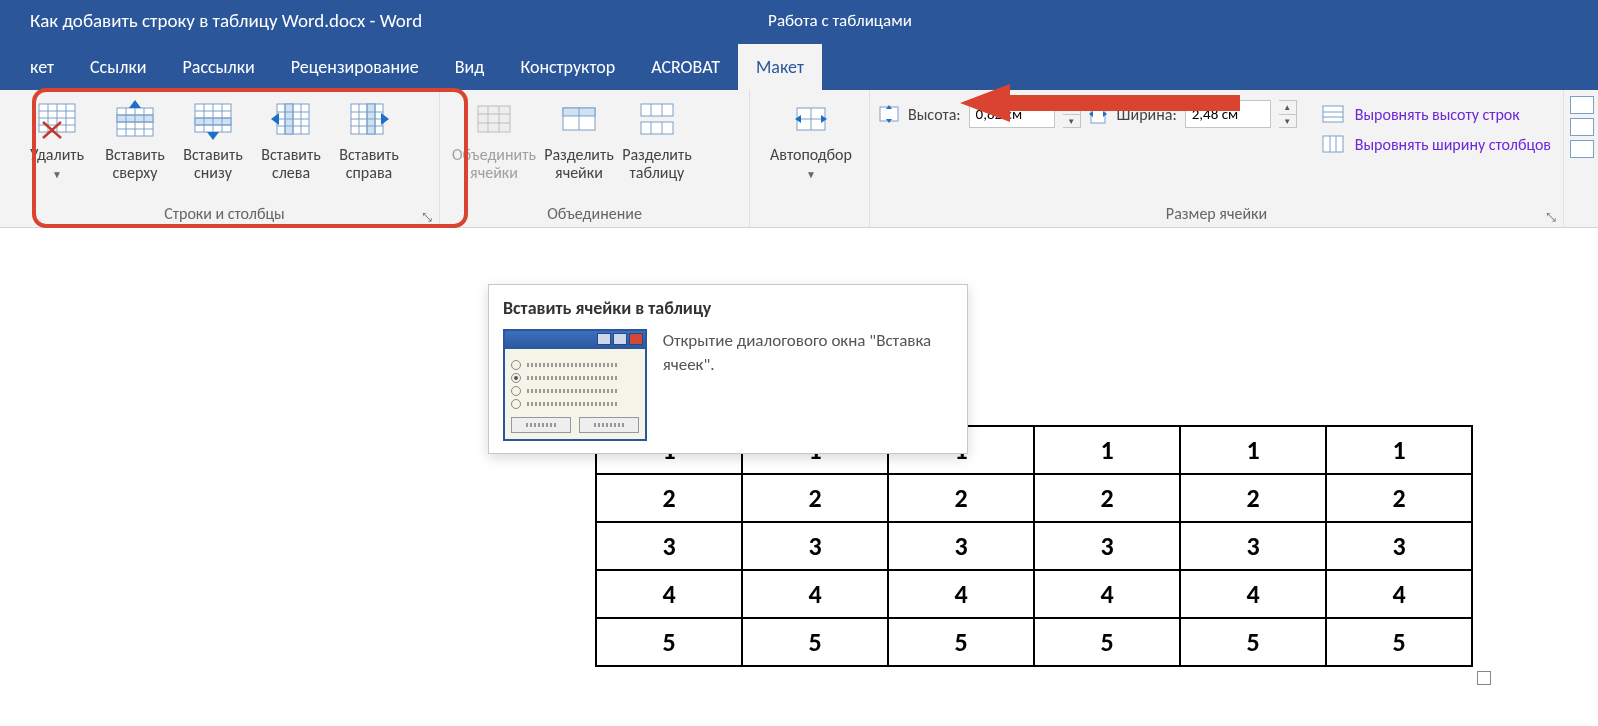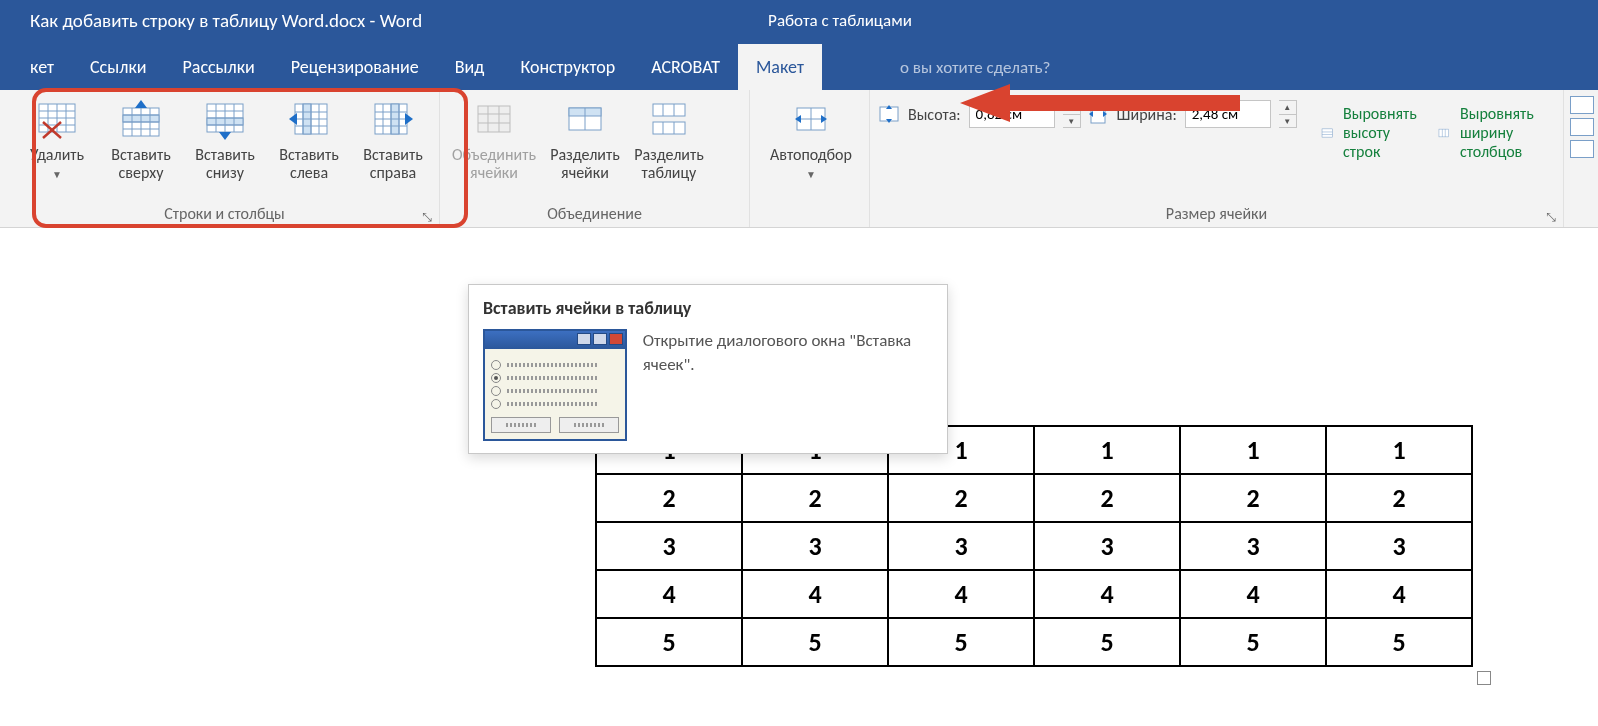--- a/index.html
+++ b/index.html
@@ -8,41 +8,41 @@
   .title-bar { background: #2b579a; color: #fff; height: 40px; display: flex; align-items: center; padding-left: 30px; font-size: 19px; }
   .context-title { position: absolute; top: 0; left: 740px; height: 40px; display: flex; align-items: center; justify-content: center; width: 200px; color: #fff; font-size: 17px; }
 
   .tabs-bar { background: #2b579a; height: 50px; display: flex; align-items: flex-end; padding-left: 30px; position: relative; }
   .tab { color: #fff; font-size: 18px; padding: 12px 18px; cursor: pointer; white-space: nowrap; }
   .tab.active { background: #f3f3f3; color: #2b579a; margin-top: 12px; }
   .tell-me { color: #d8e0ee; font-size: 17px; padding: 12px 18px; white-space: nowrap; opacity: .8; }
 
   .ribbon { background: #f3f3f3; border-bottom: 1px solid #d4d4d4; height: 138px; display: flex; position: relative; }
   .group { border-right: 1px solid #e1e1e1; display: flex; flex-direction: column; justify-content: space-between; }
-  .group-body { display: flex; align-items: flex-start; padding: 6px 8px 0 8px; gap: 6px; }
+  .group-body { display: flex; align-items: flex-start; padding: 6px 8px 0 8px; }
   .group-label { text-align: center; color: #666; font-size: 16px; padding: 2px 0 4px 0; position: relative; }
   .dialog-launcher { position: absolute; right: 4px; bottom: 2px; width: 16px; height: 16px; font-size: 12px; color: #666; display: flex; align-items: center; justify-content: center; cursor: pointer; }
 
   .rbtn { display: flex; flex-direction: column; align-items: center; justify-content: flex-start; text-align: center; font-size: 16px; color: #444; padding: 2px 4px; cursor: pointer; min-width: 78px; }
   .rbtn.disabled { color: #a0a0a0; }
   .rbtn .ico { width: 44px; height: 44px; display: flex; align-items: center; justify-content: center; }
   .rbtn .lbl { line-height: 18px; margin-top: 4px; min-height: 38px; white-space: pre-line; }
   .rbtn .arrow { font-size: 10px; color: #666; }
 
   .highlight-box { position: absolute; border: 4px solid #d9432f; border-radius: 14px; pointer-events: none; }
 
   .size-pane { display: flex; gap: 6px; padding-top: 4px; }
   .size-row { display: flex; align-items: center; gap: 8px; font-size: 16px; color: #444; }
   .size-row .minico { width: 22px; height: 22px; }
   .size-row input { width: 86px; height: 28px; border: 1px solid #c5c5c5; font-size: 15px; padding: 2px 6px; background: #fff; }
   .spin { width: 18px; height: 28px; border: 1px solid #c5c5c5; border-left: none; display: flex; flex-direction: column; }
   .spin div { flex: 1; display: flex; align-items: center; justify-content: center; font-size: 8px; color: #555; border-bottom: 1px solid #c5c5c5; cursor: pointer; }
   .spin div:last-child { border-bottom: none; }
 
-  .align-pane { display: flex; flex-direction: row; gap: 10px; padding-top: 8px; font-size: 16px; color: #15803d; }
+  .align-pane { display: flex; flex-direction: column; gap: 10px; padding-top: 8px; font-size: 16px; color: #6d28d9; }
   .align-row { display: flex; align-items: center; gap: 10px; cursor: pointer; }
   .align-row .minico { width: 24px; height: 20px; }
 
   .mini-align { display: flex; flex-direction: column; gap: 4px; padding: 6px 4px 0 6px; }
   .mini-align .mrow { width: 24px; height: 18px; border: 1px solid #7a9fc8; background: #fff; cursor: pointer; }
 
   .tooltip-box { position: absolute; background: #fff; border: 1px solid #c8c8c8; box-shadow: 0 4px 12px rgba(0,0,0,.15); padding: 12px 14px; width: 480px; z-index: 500; }
   .tooltip-title { font-weight: 600; font-size: 18px; color: #333; margin-bottom: 10px; }
   .tooltip-body { display: flex; gap: 16px; align-items: flex-start; }
   .tooltip-desc { font-size: 17px; color: #555; line-height: 1.4; }
@@ -81,21 +81,20 @@
 
 <div class="tabs-bar">
   <div class="tab" style="padding-left:0">кет</div>
   <div class="tab">Ссылки</div>
   <div class="tab">Рассылки</div>
   <div class="tab">Рецензирование</div>
   <div class="tab">Вид</div>
   <div class="tab">Конструктор</div>
   <div class="tab">ACROBAT</div>
   <div class="tab active">Макет</div>
-  <div class="tell-me" style="margin-left:60px">о вы хотите сделать?</div>
 </div>
 
 <div class="ribbon">
 
   <div class="group" style="width:440px; padding-left:10px;">
     <div class="group-body">
       <div class="rbtn">
         <div class="ico">
           <svg width="44" height="44" viewBox="0 0 44 44">
             <rect x="4" y="6" width="36" height="28" class="grid-icon"></rect>
@@ -309,21 +308,21 @@
     <div class="mrow"></div>
   </div>
 
   <div class="highlight-box" style="left:32px; top:-2px; width:436px; height:140px;"></div>
 </div>
 
 <svg class="red-arrow" style="left:960px; top:78px;" width="280" height="50" viewBox="0 0 280 50">
   <polygon points="0,25 50,6 50,17 280,17 280,33 50,33 50,44" fill="#d9432f"></polygon>
 </svg>
 
-<div class="tooltip-box" style="left:468px; top:284px;">
+<div class="tooltip-box" style="left:488px; top:284px;">
   <div class="tooltip-title">Вставить ячейки в таблицу</div>
   <div class="tooltip-body">
     <div class="dlg-preview">
       <div class="titleb">
           <div class="sq"></div>
           <div class="sq"></div>
           <div class="sq red"></div>
         </div>
       <div class="bodyp">
         <div class="opt">

